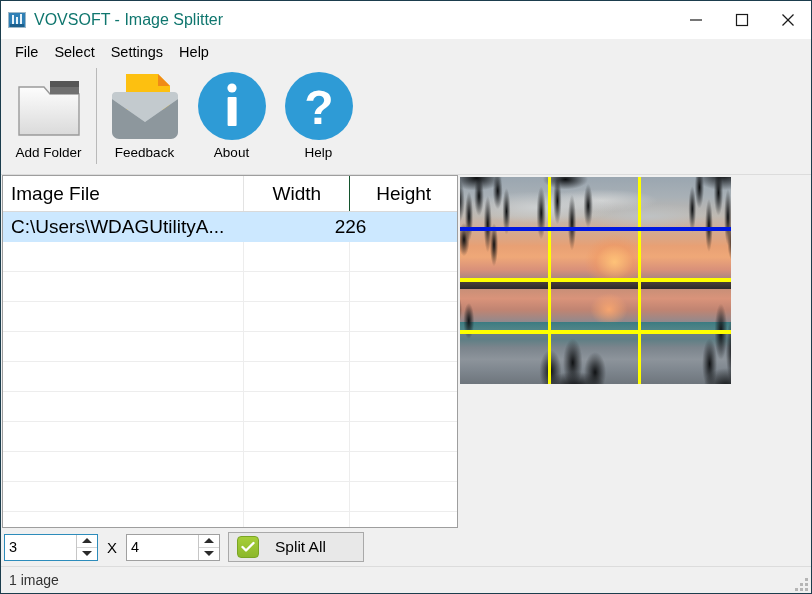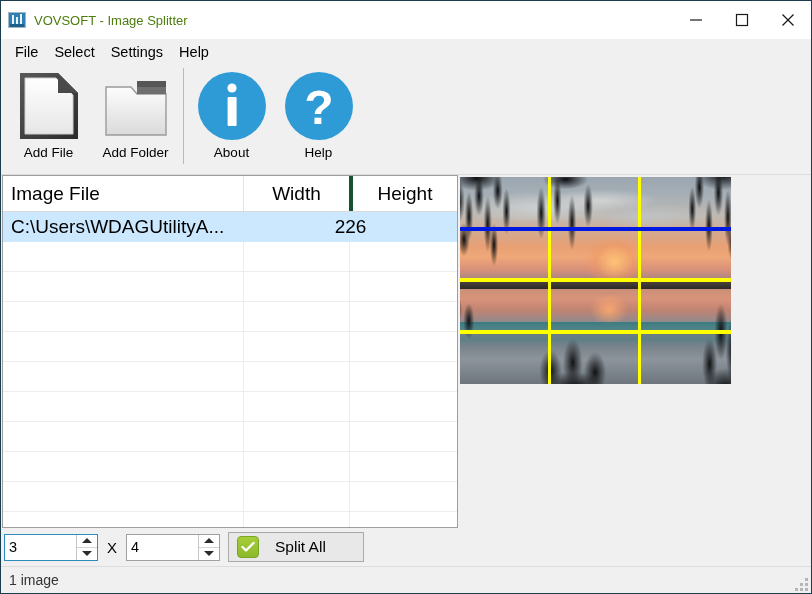--- a/index.html
+++ b/index.html
@@ -46,22 +46,22 @@
   .app-icon i {
     position: absolute;
     background: #e8f3fa;
     display: block;
   }
   .app-icon i.b1 { left: 3px; top: 2px; width: 2px; height: 11px; }
   .app-icon i.b2 { left: 7px; top: 4px; width: 2px; height: 9px; }
   .app-icon i.b3 { left: 11px; top: 1px; width: 2px; height: 12px; }
   .app-icon i.b4 { left: 1px; top: 11px; width: 14px; height: 3px; background:#1c5f8c; }
   .title-text {
-    font-size: 13px;
-    color: #4d7c0f;
+    font-size: 16px;
+    color: #0f766e;
     white-space: nowrap;
   }
   .win-buttons {
     margin-left: auto;
     display: flex;
     height: 38px;
   }
   .win-btn {
     width: 46px;
     height: 38px;
@@ -155,21 +155,21 @@
   .lv-h-cell {
     font-size: 19px;
     color: #000;
     display: flex;
     align-items: center;
     box-sizing: border-box;
     padding: 0 6px;
   }
   .lv-h-cell.c0 { width: 284px; justify-content: flex-start; padding-left: 8px; }
   .lv-h-cell.c1 { width: 124px; justify-content: center; border-left: 1px solid #e3e3e3; }
-  .lv-h-cell.c2 { width: 126px; justify-content: center; border-left: 4px solid #14532d; }
+  .lv-h-cell.c2 { width: 126px; justify-content: center; border-left: 1px solid #14532d; }
   .lv-body { flex: 1 1 auto; position: relative; }
   .lv-row {
     display: flex;
     height: 30px;
     box-sizing: border-box;
     border-bottom: 1px solid #ededed;
   }
   .lv-row.selected { background: #cce8ff; border-bottom-color: #cce8ff; }
   .lv-cell {
     font-size: 19px;
@@ -468,60 +468,52 @@
 
   <div class="menubar">
     <div class="menu-item">File</div>
     <div class="menu-item">Select</div>
     <div class="menu-item">Settings</div>
     <div class="menu-item">Help</div>
   </div>
 
   <div class="toolbar">
 
-    <div class="tool-btn">
-      <div class="tool-ico">
-        <svg width="70" height="74" viewBox="0 0 70 74">
-          <defs>
-            <linearGradient id="pg" x1="0" y1="0" x2="0" y2="1">
-              <stop offset="0" stop-color="#ffffff"></stop>
-                <stop offset="1" stop-color="#e6e6e6"></stop>
-            </linearGradient>
-            <linearGradient id="pgb" x1="0" y1="0" x2="1" y2="1">
-              <stop offset="0" stop-color="#5a5a5a"></stop>
-                <stop offset="1" stop-color="#2b2b2b"></stop>
-            </linearGradient>
-          </defs>
-          <path d="M6 4 H44 L64 24 V70 H6 Z" fill="url(#pgb)"></path>
-          <path d="M11 9 H42 L59 26 V65 H11 Z" fill="url(#pg)" stroke="#cfcfcf" stroke-width="1"></path>
-          <path d="M44 4 L64 24 H44 Z" fill="#4a4a4a"></path>
-        </svg>
-      </div>
-      <div class="tool-label">Add File</div>
-    </div>
 
     <div class="tool-btn">
       <div class="tool-ico">
         <svg width="70" height="74" viewBox="0 0 70 74">
           <defs>
             <linearGradient id="fd" x1="0" y1="0" x2="0" y2="1">
               <stop offset="0" stop-color="#fdfdfd"></stop>
                 <stop offset="1" stop-color="#dadada"></stop>
             </linearGradient>
           </defs>
           <path d="M5 18 H30 L36 25 H65 V66 H5 Z" fill="url(#fd)" stroke="#9a9a9a" stroke-width="1.4"></path>
           <path d="M36 12 H65 V25 H36 Z" fill="#6f6f6f"></path>
           <path d="M36 12 H65 V18 H36 Z" fill="#565656"></path>
         </svg>
       </div>
       <div class="tool-label">Add Folder</div>
     </div>
 
     <div class="tool-sep"></div>
 
+    <div class="tool-btn">
+      <div class="tool-ico">
+        <svg width="74" height="72" viewBox="0 0 74 72">
+          <rect x="4" y="22" width="66" height="46" rx="7" fill="#a2acb2"></rect>
+          <path d="M18 4 H50 L62 16 V40 H18 Z" fill="#fdc010"></path>
+          <path d="M50 4 L62 16 H50 Z" fill="#f08b16"></path>
+          <path d="M4 29 L37 52 L70 29 V62 a7 7 0 0 1 -7 7 H11 a7 7 0 0 1 -7 -7 Z" fill="#8d979d"></path>
+          <path d="M4 29 L37 52 L70 29 L70 25 a4 4 0 0 0 -4 -3 H8 a4 4 0 0 0 -4 3 Z" fill="#c3cace"></path>
+        </svg>
+      </div>
+      <div class="tool-label">Feedback</div>
+    </div>
 
     <div class="tool-btn">
       <div class="tool-ico">
         <svg width="74" height="74" viewBox="0 0 74 74">
           <circle cx="37" cy="37" r="34" fill="#2e9bd6"></circle>
           <circle cx="37" cy="19" r="4.6" fill="#ffffff"></circle>
           <rect x="32.6" y="28" width="9" height="29" rx="1" fill="#ffffff"></rect>
         </svg>
       </div>
       <div class="tool-label">About</div>

